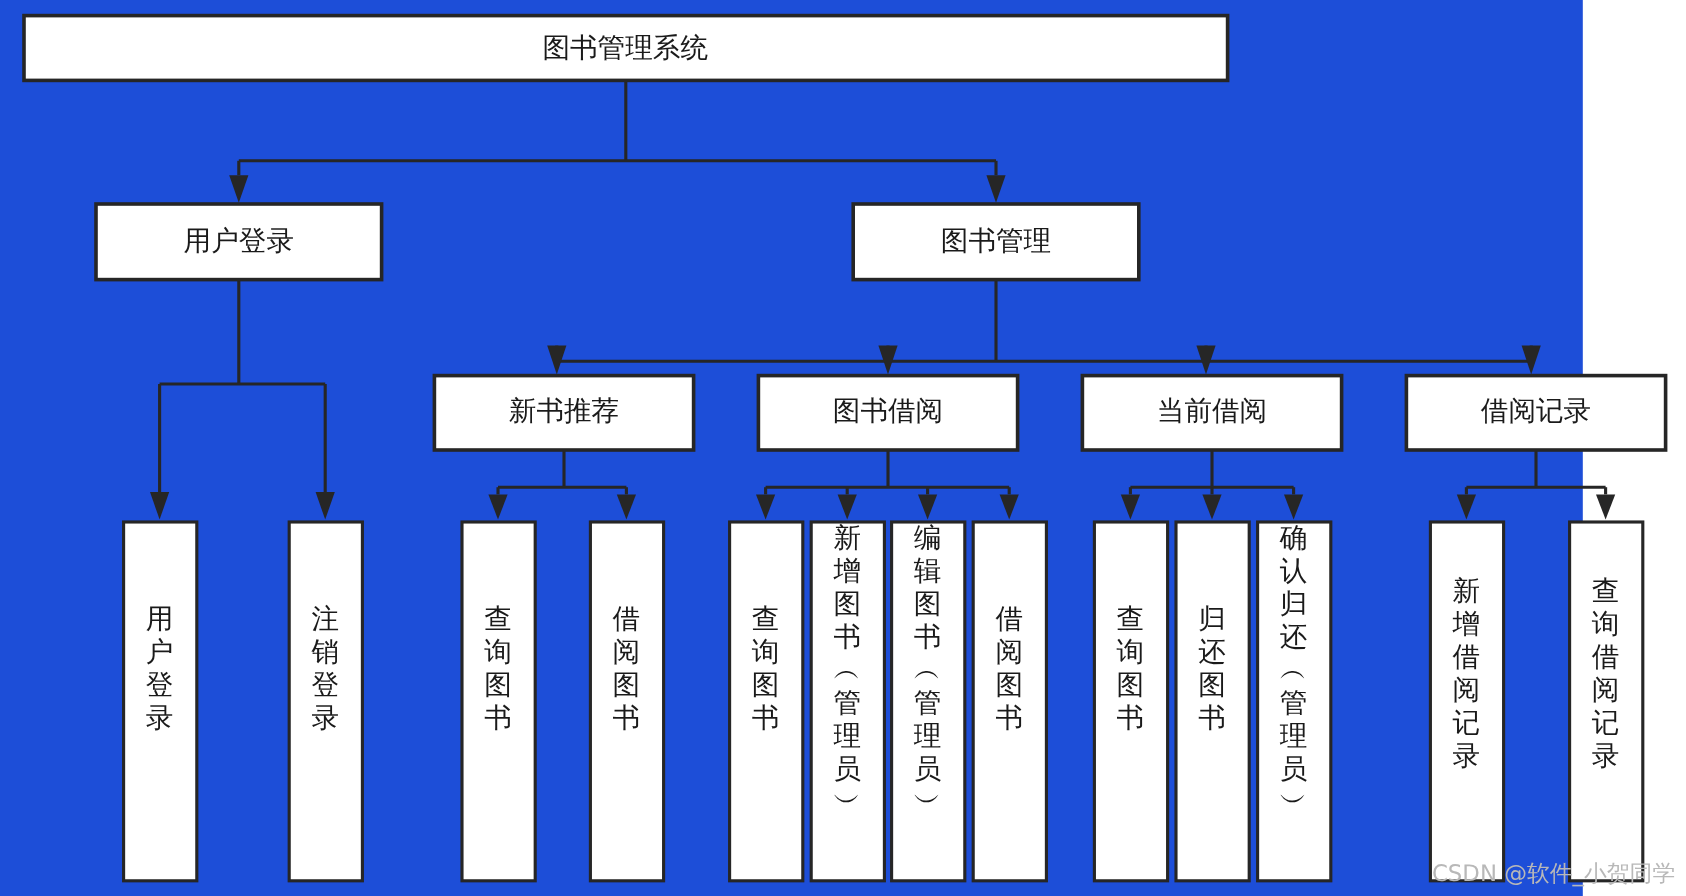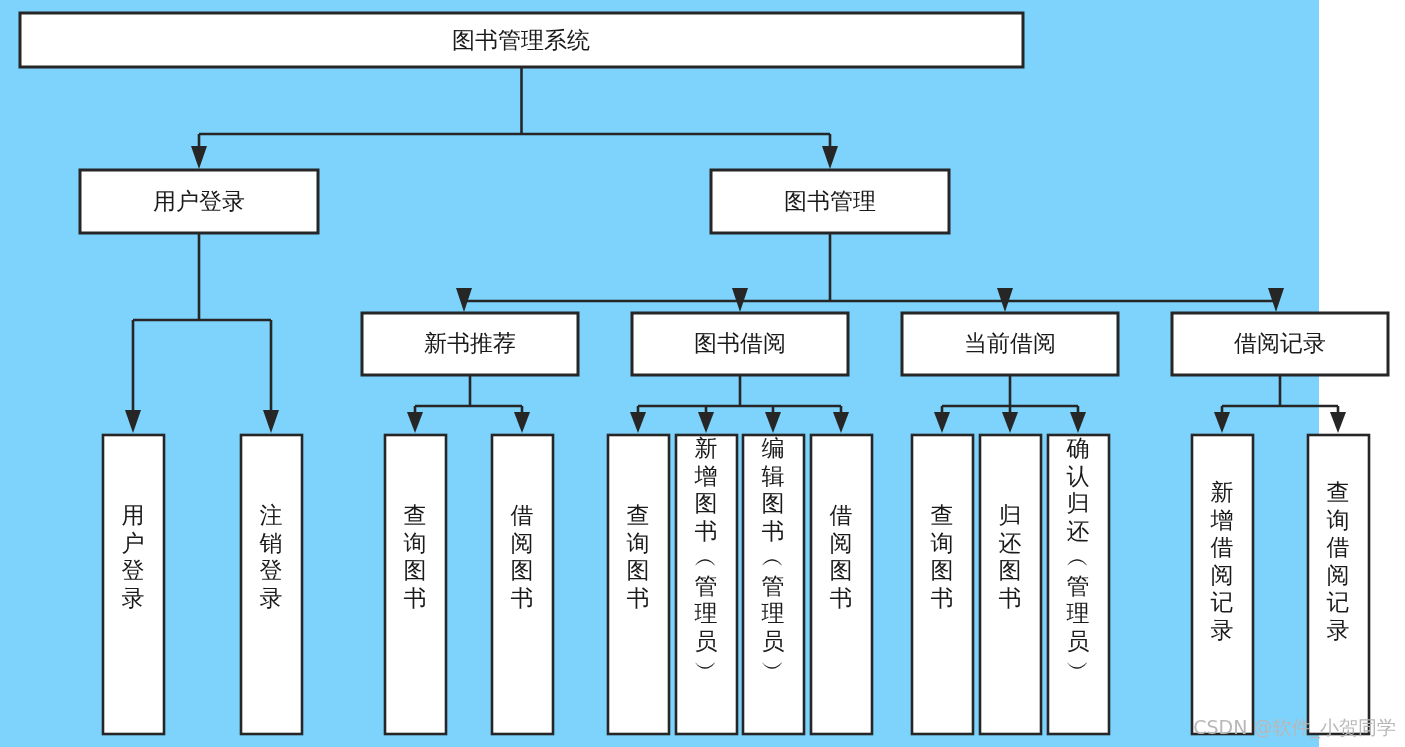--- a/index.html
+++ b/index.html
@@ -11,21 +11,21 @@
   body {
     width: 1405px;
     height: 747px;
     font-family: "DejaVu Sans", "Liberation Sans", sans-serif;
     overflow: hidden;
   }
   #diagram-root {
     position: relative;
     width: 1319px;
     height: 747px;
-    background: #7dd3fc;
+    background: #1d4ed8;
   }
   svg#flow {
     display: block;
     width: 1405px;
     height: 747px;
   }
   .node-rect {
     fill: #ffffff;
     stroke: #262626;
     stroke-width: 3;

